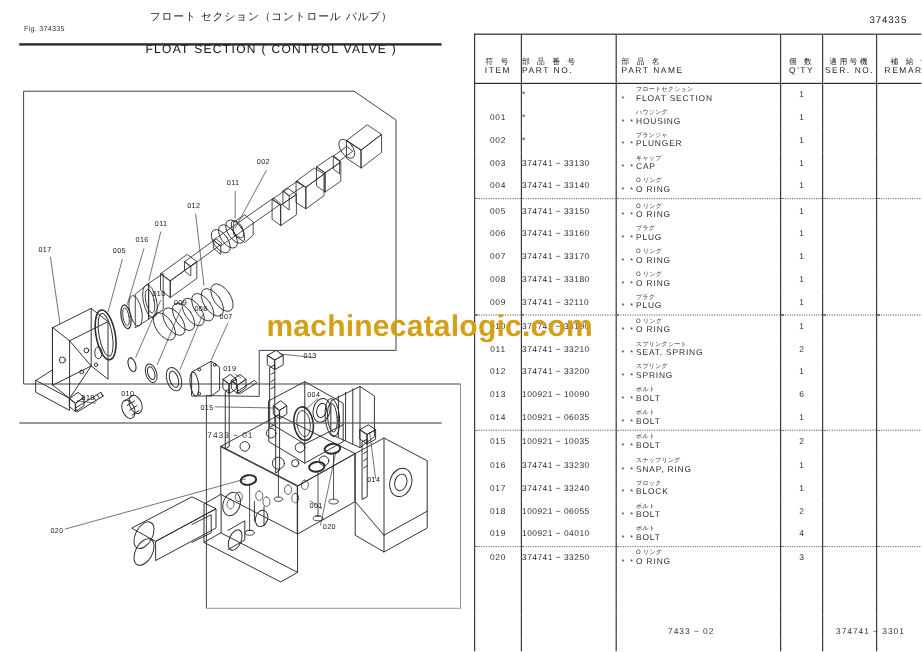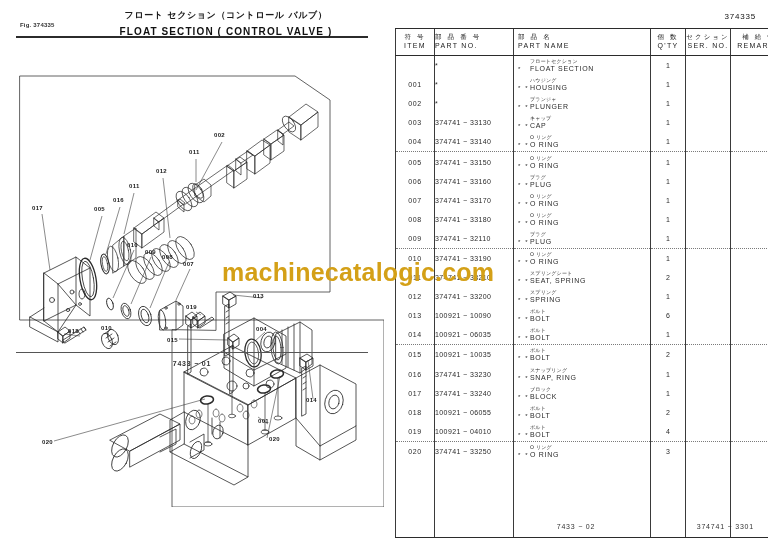--- a/index.html
+++ b/index.html
@@ -16,21 +16,21 @@
     width: 768px;
     height: 543px;
     background: #ffffff;
     overflow: hidden;
   }
 
   
   #left-panel {
     position: absolute;
     left: 0; top: 0;
-    width: 384px; height: 387px; font-weight: bold;
+    width: 384px; height: 387px;
   }
   #fig-label {
     position: absolute;
     left: 20px; top: 22px;
     font-size: 6px;
     letter-spacing: 0.2px;
     color: #333;
   }
   #title-block {
     position: absolute;
@@ -42,21 +42,21 @@
   #title-jp {
     font-family: "DejaVu Sans", sans-serif;
     font-size: 9px;
     letter-spacing: 0.6px;
     color: #1a1a1a;
   }
   #title-en {
     font-size: 10px;
     letter-spacing: 1.1px;
     color: #111;
-    margin-top: 5px;
+    margin-top: 15px;
   }
   #title-rule {
     position: absolute;
     left: 16px; top: 36px;
     width: 352px; height: 2px;
     background: #2b2b2b;
   }
   #left-footer {
     position: absolute;
     left: 0; bottom: 20px;
@@ -102,21 +102,21 @@
     position: absolute;
     left: 11px; top: 28px;
     width: 362px; height: 485px;
     border-collapse: collapse;
     table-layout: fixed;
   }
   #parts-table thead th {
     border-left: 1px solid #3a3a3a;
     border-top: 1.6px solid #2b2b2b;
     border-bottom: 1.6px solid #2b2b2b;
-    padding: 2px 0 2px 0;
+    padding: 16px 0 2px 0;
     vertical-align: middle;
     font-weight: normal;
     height: 22px;
   }
   #parts-table thead th:first-child { border-left: 1px solid #3a3a3a; }
   #parts-table thead th:last-child  { border-right: 1px solid #3a3a3a; }
   .hd-jp {
     display: block;
     font-family: "DejaVu Sans", sans-serif;
     font-size: 6.5px;
@@ -557,21 +557,21 @@
           </th>
           <th class="c-name" style="text-align:left;">
             <span class="hd-jp">部      品      名</span>
             <span class="hd-en">PART    NAME</span>
           </th>
           <th class="c-qty">
             <span class="hd-jp">個 数</span>
             <span class="hd-en">Q'TY</span>
           </th>
           <th class="c-ser">
-            <span class="hd-jp">セクション</span>
+            <span class="hd-jp">適用号機</span>
             <span class="hd-en">SER. NO.</span>
           </th>
           <th class="c-remarks">
             <span class="hd-jp">補  給  性</span>
             <span class="hd-en">REMARKS</span>
           </th>
         </tr>
       </thead>
       <tbody id="parts-table-body">
           <tr>

